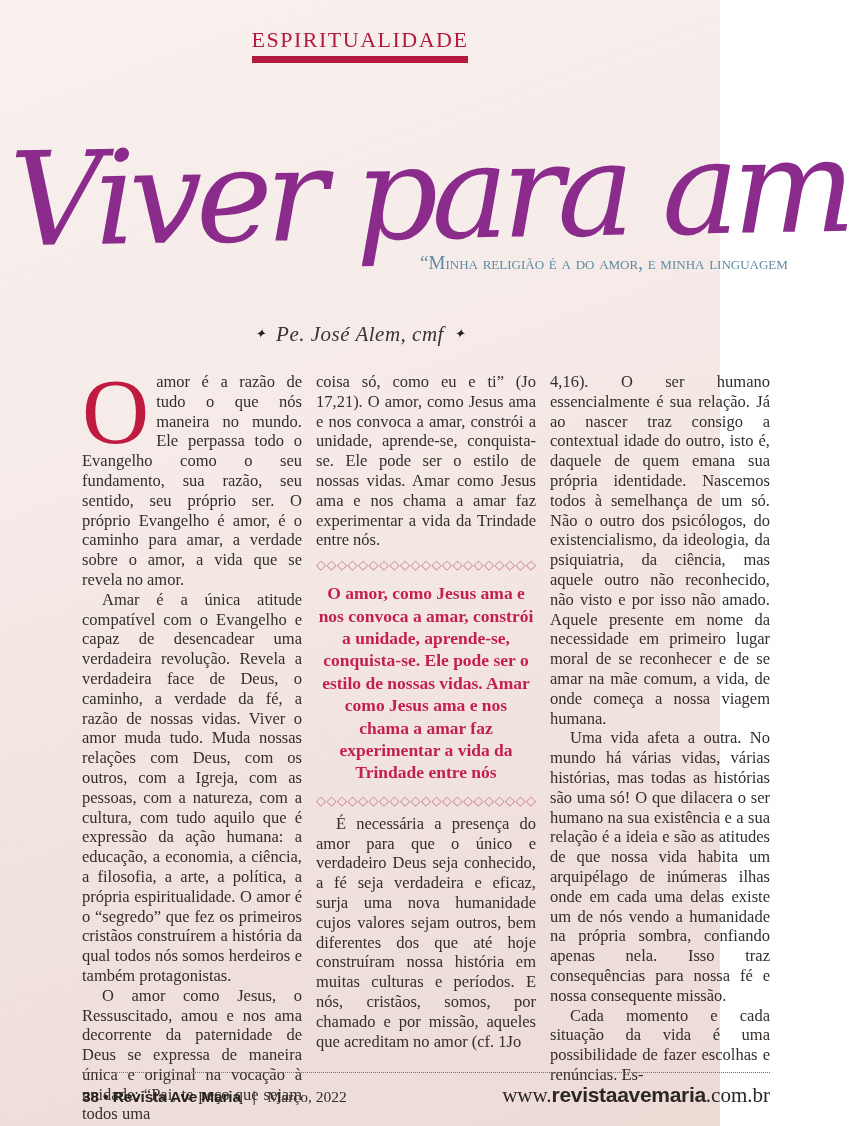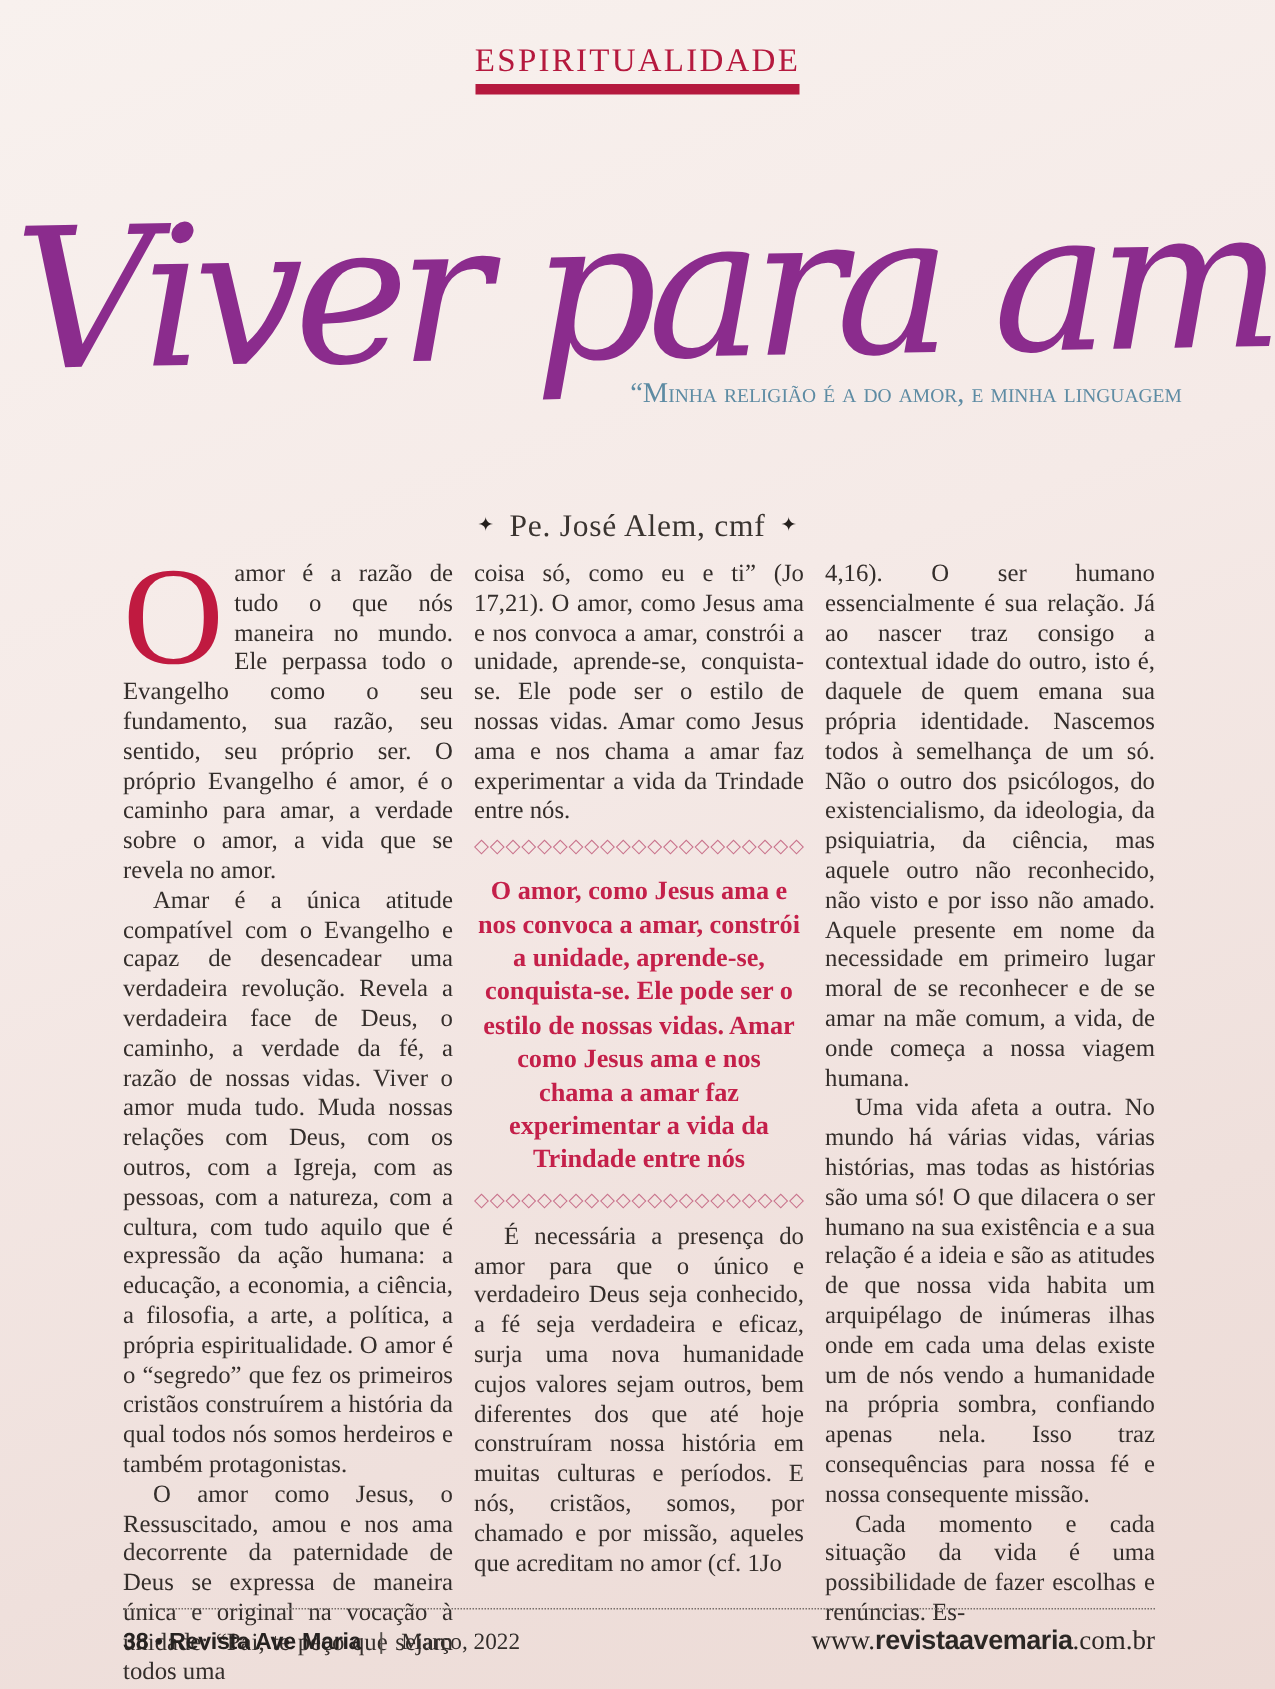--- a/index.html
+++ b/index.html
@@ -1,20 +1,20 @@
 <!DOCTYPE html>
 <html lang="pt"><head>
 <meta charset="utf-8">
 <style>
   * { margin:0; padding:0; box-sizing:border-box; }
   html,body { width:850px; height:1126px; }
   body { font-family:"Liberation Serif", serif; overflow:hidden; }
 
   .page {
-    position:relative; width:850px; height:1126px;
+    position:relative; width:720px; height:1126px;
     background: linear-gradient(160deg, #f8f1ee 0%, #f5eae7 40%, #efe0dc 75%, #ecdad5 100%);
   }
 
   
   .kicker { position:absolute; top:27px; left:0; width:100%; text-align:center; }
   .kicker-label {
     font-family:"Liberation Serif", serif; font-size:22px; letter-spacing:1.5px;
     color:#b5193e; font-weight:500;
   }
   .kicker-bar {
@@ -32,22 +32,22 @@
 
   
   .epigraph {
     position:absolute; left:378px; top:250px; width:452px; text-align:center;
     font-family:"Liberation Serif", serif; font-variant:small-caps; font-weight:normal;
     font-size:19px; line-height:1.32; color:#5d8ba3;
   }
 
   
   .byline {
-    position:absolute; top:338px; left:0; width:100%; text-align:center;
-    font-size:21px; color:#3a3430; letter-spacing:0.5px;
+    position:absolute; top:322px; left:0; width:100%; text-align:center;
+    font-size:21px; color:#3a3430; letter-spacing:0.5px;font-style:italic;
   }
   .byline .orn { font-size:13px; vertical-align:3px; margin:0 10px; color:#241f1c; }
 
   
   .columns {
     position:absolute; left:82px; top:372px; width:688px;
     display:flex; gap:14px;
   }
   .col { width:220px; flex:0 0 220px; }
   .para {
@@ -76,21 +76,21 @@
   
   .footer {
     position:absolute; left:82px; top:1072px; width:688px;
     border-top:1.5px dotted #776f6a; padding-top:10px;
     display:flex; justify-content:space-between; align-items:baseline;
   }
   .footer-left { font-family:"Liberation Sans", sans-serif; font-size:15.5px; color:#262220; }
   .footer-left .bold { font-weight:bold; letter-spacing:-0.2px;margin-top:44px; }
   .footer-left .pipe { font-weight:normal; color:#55504c; margin:0 7px; }
   .footer-left .date { font-family:"Liberation Serif", serif; font-size:15.5px; color:#332e2b;text-align:center; }
-  .footer-right { font-family:"Liberation Serif", serif; font-size:18px; color:#2b2724; }
+  .footer-right { font-family:"Liberation Serif", serif; font-size:21px; color:#2b2724; }
   .footer-right .domain { font-family:"Liberation Sans", sans-serif; font-weight:bold; letter-spacing:-0.3px; }
 </style>
 </head>
 <body>
 
 <div class="page">
 
   <div class="kicker">
     <span class="kicker-label">ESPIRITUALIDADE</span>
   </div>

